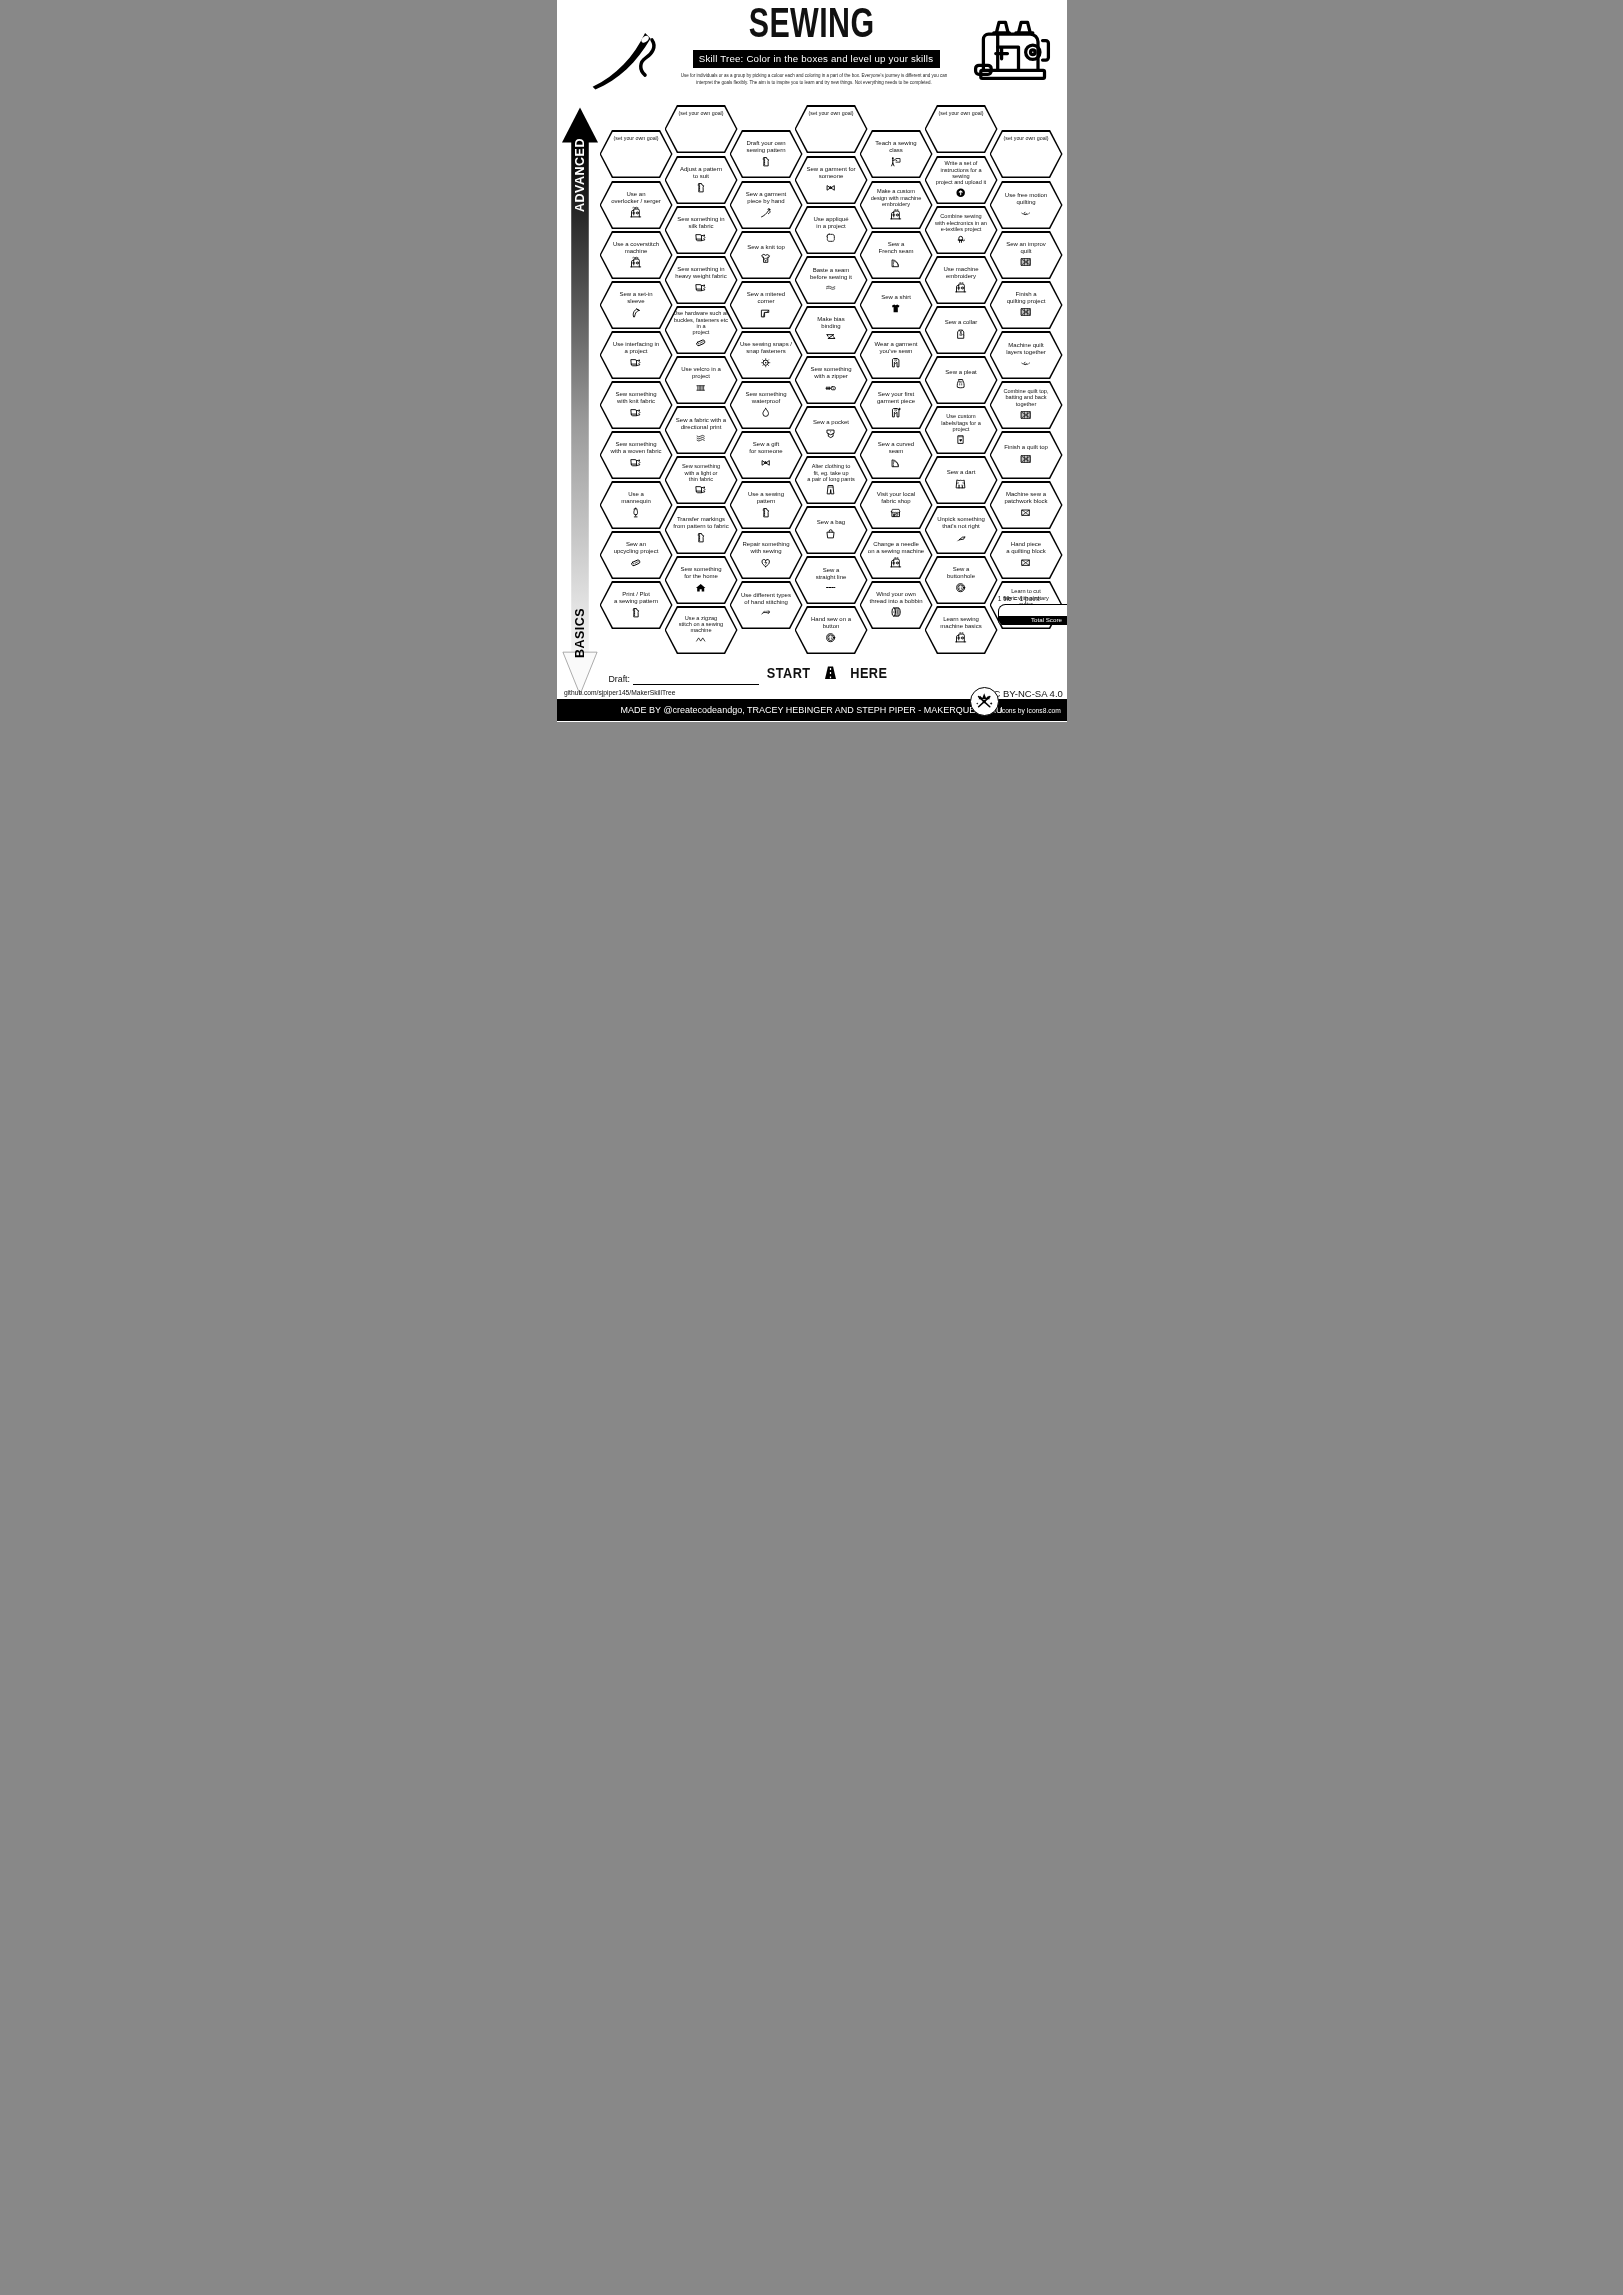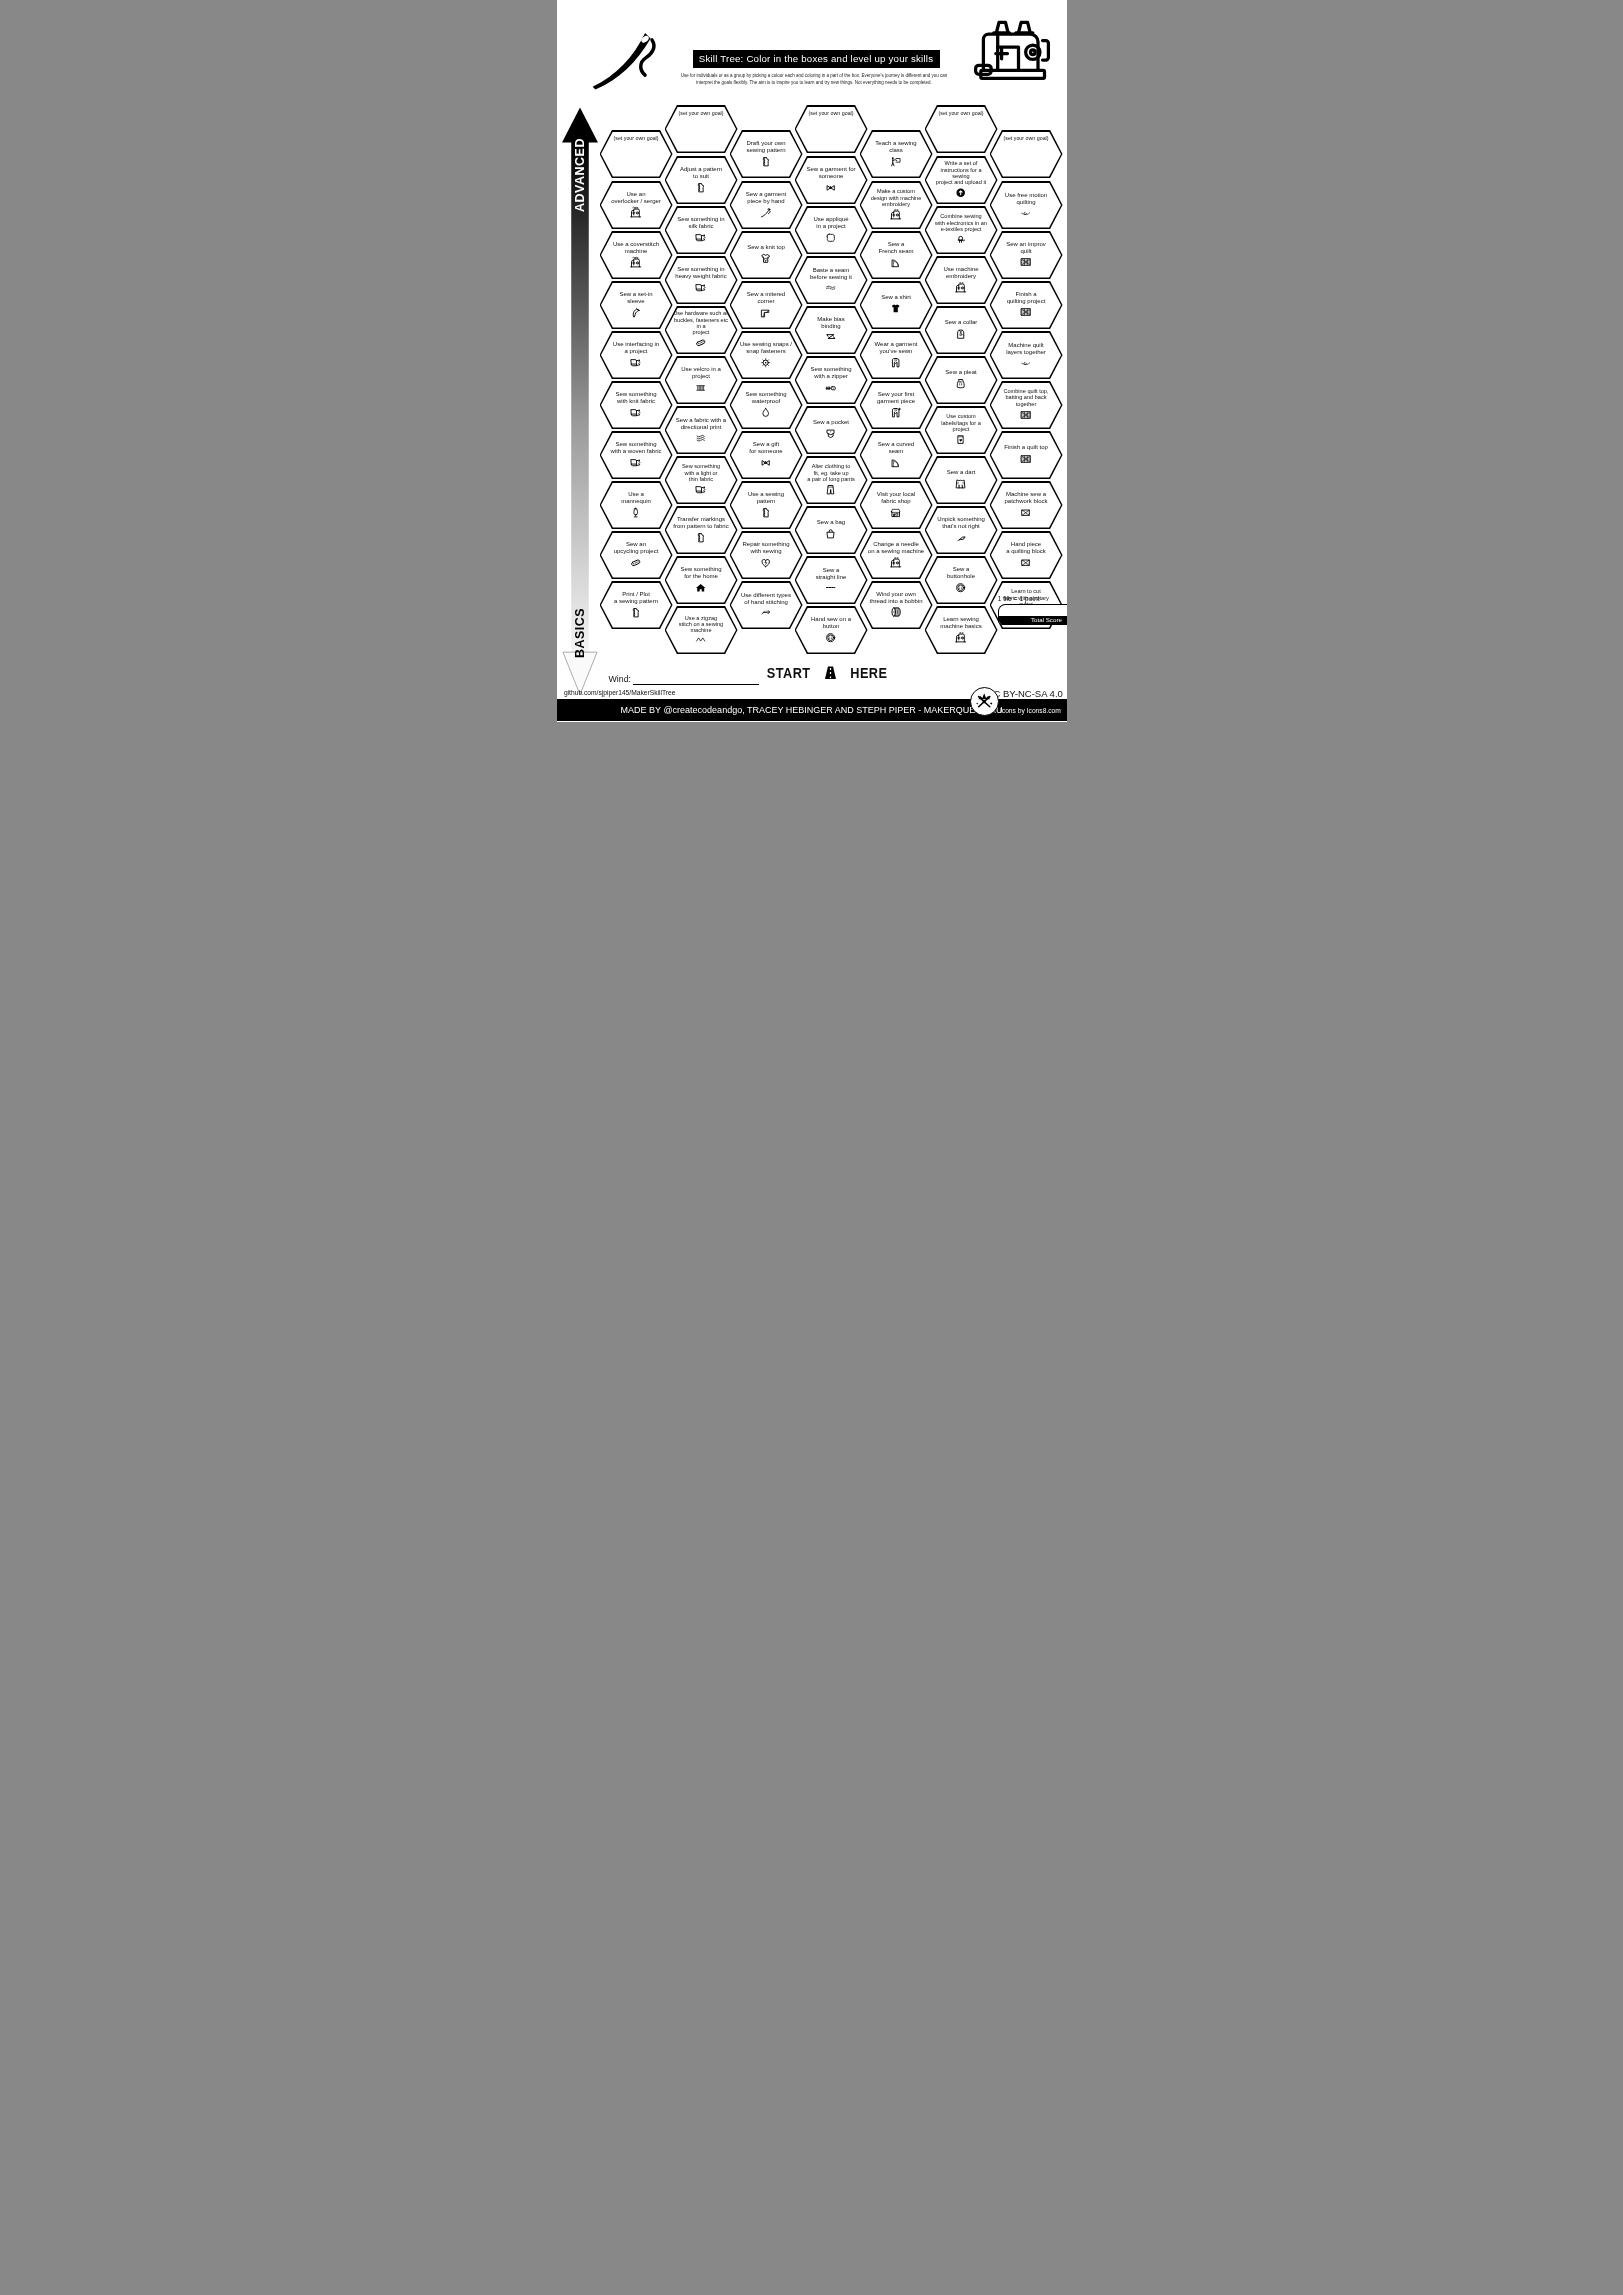--- a/index.html
+++ b/index.html
@@ -261,20 +261,21 @@
 </svg>
 
 <div id="page" data-name="sewing-skill-tree-poster">
 
   <svg id="needle-art" data-name="needle-thread-icon" width="74" height="69" viewBox="0 0 100 100">
     <path d="M6 94C40 78 66 50 82 16l8 8C70 58 44 84 10 98z" fill="#000"></path>
     <ellipse cx="82" cy="25" rx="6" ry="4" fill="#fff" transform="rotate(-40 82 25)"></ellipse>
     <path d="M92 26c7 10 0 20-9 26s-10 17-1 25" stroke="#000" stroke-width="5" fill="none" stroke-linecap="round"></path>
   </svg>
 
+  <div id="title" data-name="page-title"><span>SEWING</span></div>
   <div id="banner" data-name="subtitle-banner">Skill Tree:  Color in the boxes and level up your skills</div>
   <div id="intro" data-name="intro-text">Use for individuals or as a group by picking a colour each and coloring in a part of the box.  Everyone's journey is different and you can
 interpret the goals flexibly.  The aim is to inspire you to learn and try new things. Not everything needs to be completed.</div>
 
   <svg id="machine-art" data-name="sewing-machine-icon" width="78" height="78" viewBox="0 0 120 110">
     <g fill="none" stroke="#000" stroke-width="5" stroke-linecap="round" stroke-linejoin="round">
       <path d="M36 30l4-16h10l4 16M70 30l4-16h10l4 16"></path>
       <path d="M32 30h24M66 30h26"></path>
       <path d="M16 88V40a8 8 0 018-8h14v56M24 32h64a12 12 0 0112 12v44"></path>
       <path d="M38 52h32v36M44 52v18m-9-8h18"></path>
@@ -1094,21 +1095,21 @@
   <div id="start-here" data-name="start-here-marker">
     <span class="start-word" data-name="start-label">START</span>
     <svg width="23" height="17.6" viewBox="0 0 24 24" data-name="road-icon">
       <path fill="#000" d="M8.5 3.5h7l4 17h-15z"></path>
       <path d="M12 5.5v3M12 11v3.4M12 17v2.6" stroke="#fff" stroke-width="1.7" fill="none" stroke-dasharray="2.6 2.2"></path>
     </svg>
     <span class="start-word" data-name="here-label">HERE</span>
   </div>
 
   <div id="name-row" data-name="name-field">
-    <span id="name-label" data-name="name-label">Wind:</span>
+    <span id="name-label" data-name="name-label">Draft:</span>
     <div id="name-line" data-name="name-input-line"></div>
   </div>
   <div id="repo" data-name="repo-url">github.com/sjpiper145/MakerSkillTree</div>
 
   <div id="tile-note" data-name="scoring-note">1 tile = 1 point</div>
   <div id="score-box" data-name="total-score-box">
     <div id="score-bar" data-name="total-score-label">Total Score</div>
   </div>
 
   <div id="cc-logo" data-name="makerqueen-logo">

